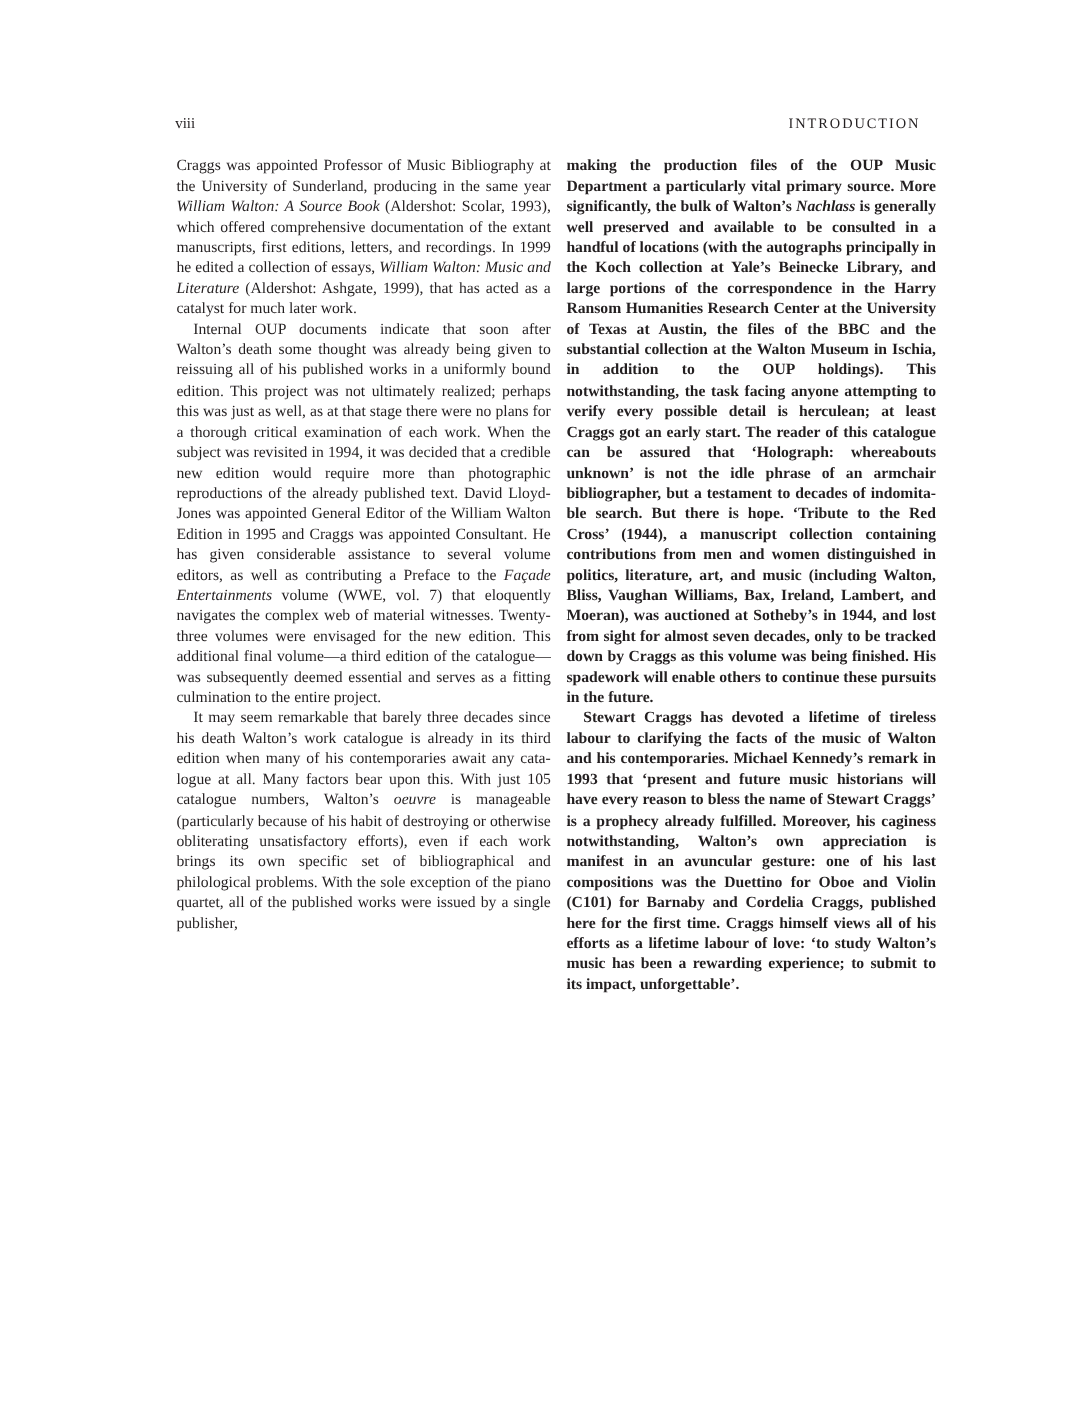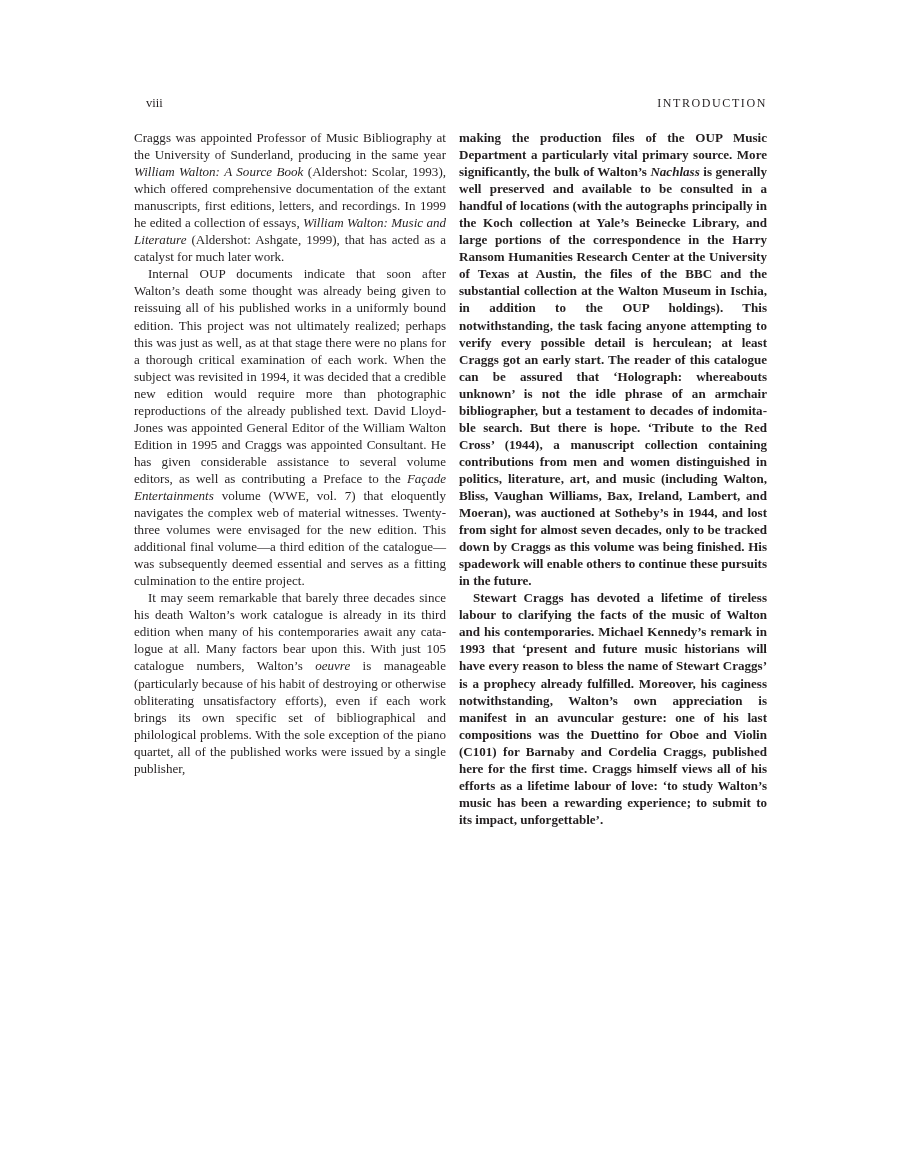--- a/index.html
+++ b/index.html
@@ -4,21 +4,21 @@
 <style>
   html, body { margin: 0; padding: 0; background: #ffffff; }
   body { width: 900px; height: 1168px; position: relative; overflow: hidden;
          font-family: "Liberation Serif", "DejaVu Serif", serif; color: #231f20; }
   .running-head { position: absolute; top: 96px; left: 134px; width: 633px; height: 16px;
                   font-size: 12.5px; }
   .folio { position: absolute; left: 12px; top: 0; }
   .head-title { position: absolute; left: 0; right: 0; top: 0; text-align: right;
                 letter-spacing: 1.6px; font-size: 12px; }
   .col { position: absolute; top: 129px; font-size: 13.05px; line-height: 17.05px;
-         text-align: justify; hyphens: manual; }
+         text-align: justify; hyphens: manual; margin-left: 13px; }
   .col-left { left: 134px; width: 312px; }
   .col-right { left: 459px; width: 308px; font-weight: bold; }
   .col p { margin: 0; }
   .col p.indent { text-indent: 14px; }
   .col p.noindent { text-indent: 0; }
   em { font-style: italic; }
 </style>
 </head>
 <body>
 

